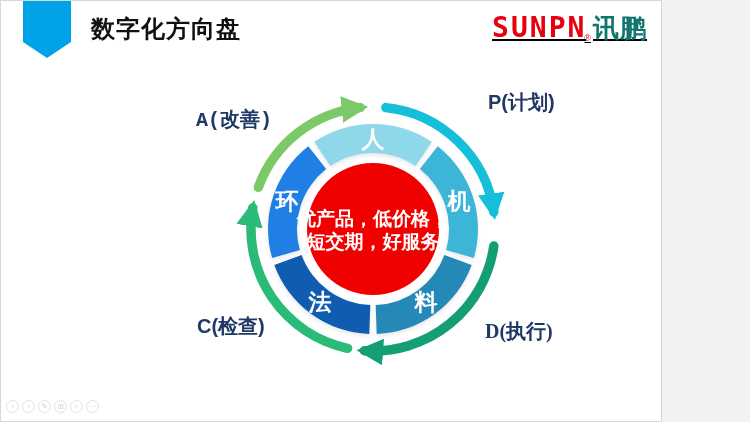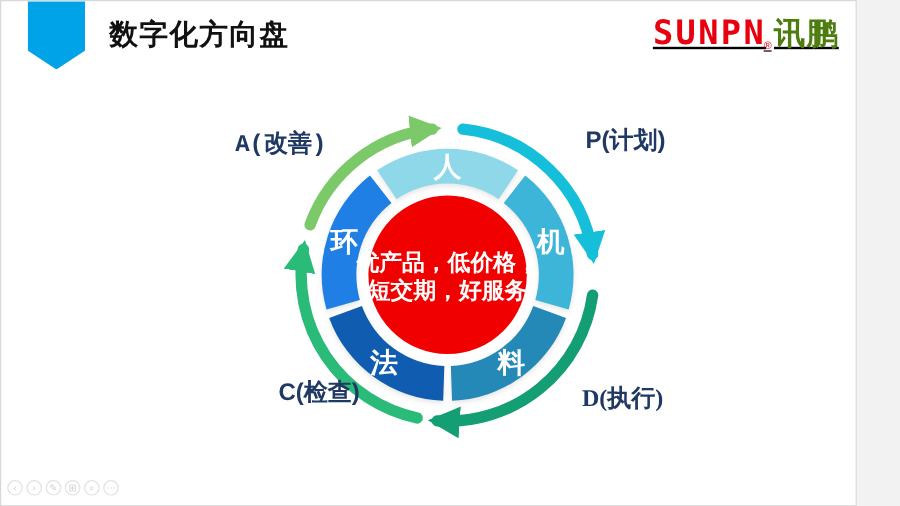--- a/index.html
+++ b/index.html
@@ -1,21 +1,21 @@
 <!DOCTYPE html>
 <html><head>
 <meta charset="utf-8">
 <style>
   * { margin: 0; padding: 0; box-sizing: border-box; }
   html, body { background: #f2f2f2; }
   body { font-family: "Liberation Sans", "DejaVu Sans", sans-serif; }
 
   .slide {
     position: relative;
-    width: 714px; height: 422px;
+    width: 662px; height: 422px;
     background: #ffffff;
     border: 1px solid #d8d8d8;
     overflow: hidden;
   }
 
   
   .pennant {
     position: absolute; left: 22px; top: 0;
     width: 48px; height: 57px;
     background: #00A2E8;
@@ -31,43 +31,43 @@
     white-space: nowrap; display: flex; align-items: flex-end; text-decoration: underline;
   }
   .logo-en {
     font-family: "DejaVu Sans Mono", "Liberation Mono", monospace;
     font-weight: bold; font-size: 28px; line-height: 30px;
     color: #E8000F; letter-spacing: 2px;
   }
   .logo-reg { font-size: 9px; color: #E8000F; line-height: 10px; margin: 1px 2px 0 -2px; }
   .logo-cn {
     font-size: 26px; line-height: 30px; font-weight: bold;
-    color: #4d7c0f; letter-spacing: 1px;
+    color: #0f766e; letter-spacing: 1px;
   }
 
   
   .wheel-svg { position: absolute; left: 222px; top: 78px; width: 300px; height: 300px; }
   .wheel-svg .ring { filter: drop-shadow(0 2px 2px rgba(0,0,0,0.10)); }
   .seg-label {
     font-family: "Liberation Sans", "DejaVu Sans", sans-serif;
     font-size: 23px; font-weight: bold; fill: #ffffff;
   }
   .center-text {
     font-family: "Liberation Sans", "DejaVu Sans", sans-serif;
     font-size: 19px; font-weight: bold; fill: #ffffff;
   }
 
   .corner-label {
     position: absolute;
     font-size: 20px; font-weight: bold; color: #1F3864;
     white-space: nowrap;
   }
   .corner-a { left: 195px; top: 105px; font-family: Liberation Mono, monospace; }
-  .corner-p { left: 487px; top: 102px; }
-  .corner-c { left: 196px; top: 312px; margin-left: 35px; }
+  .corner-p { left: 487px; top: 88px; }
+  .corner-c { left: 196px; top: 312px; }
   .corner-d { left: 484px; top: 317px; font-family: Liberation Serif, serif; }
 
   
   .presenter-toolbar {
     position: absolute; left: 5px; top: 399px;
     display: flex; gap: 3px;
   }
   .pt-btn {
     width: 13px; height: 13px; border-radius: 50%;
     border: 1px solid #e2e2e2; background: rgba(255,255,255,0.6);

